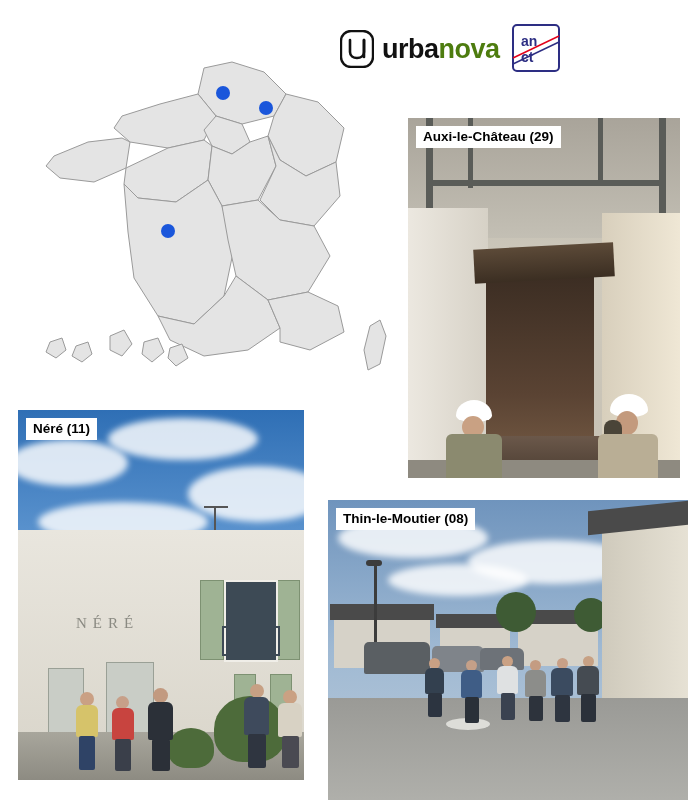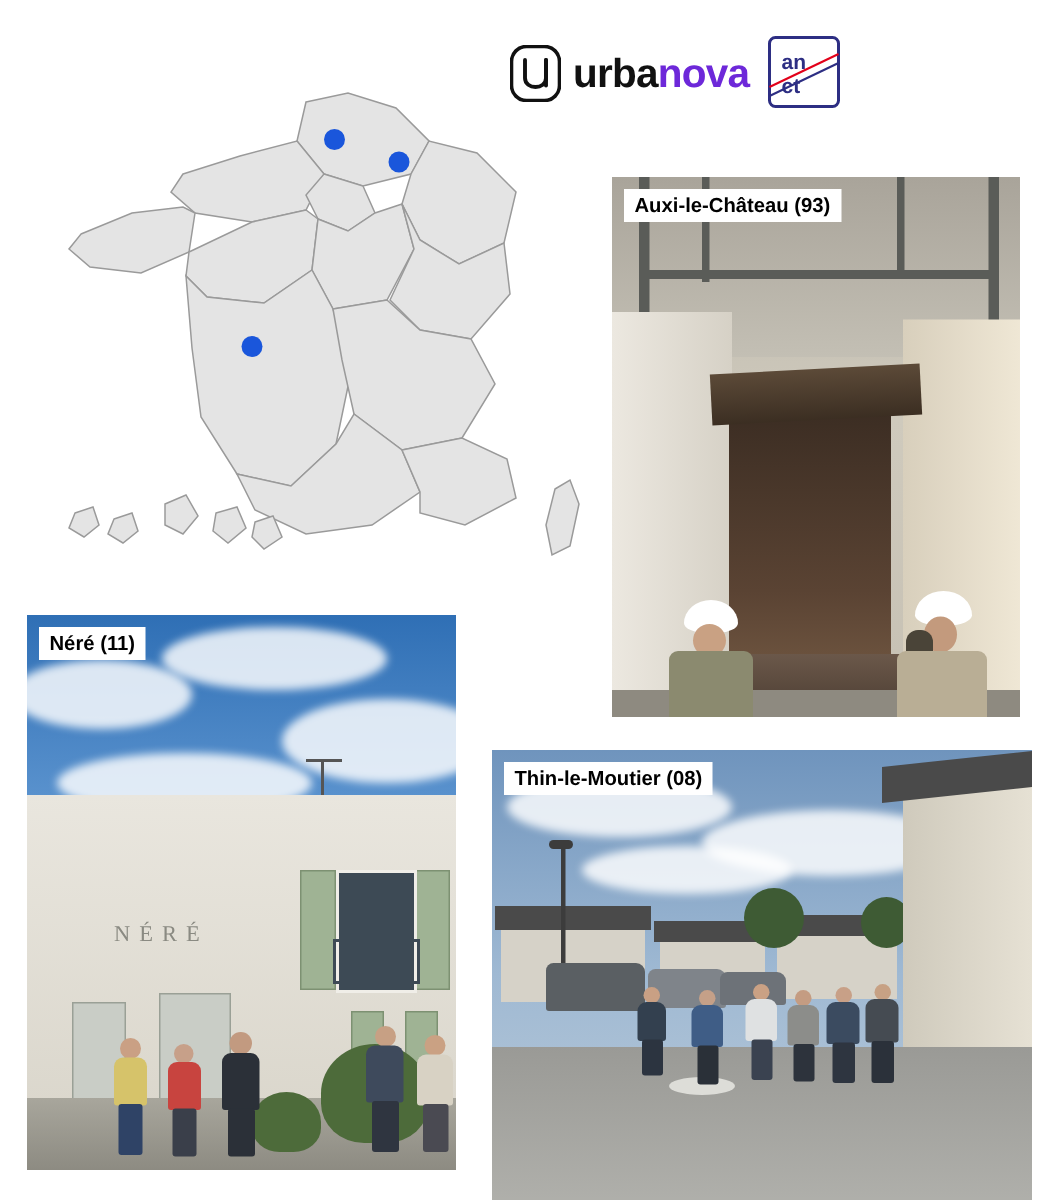--- a/index.html
+++ b/index.html
@@ -35,21 +35,21 @@
     width: 34px;
     height: 38px;
     position: relative;
   }
   .urbanova-text {
     font-size: 27px;
     font-weight: bold;
     letter-spacing: -0.5px;
     color: #111111;
   }
-  .urbanova-text .nova { color: #6d28d9; }
+  .urbanova-text .nova { color: #4d7c0f; }
 
   .anct-logo {
     position: absolute;
     left: 182px;
     top: 0px;
     display: flex;
     align-items: center;
     gap: 10px;
   }
   .anct-mark {
@@ -371,21 +371,21 @@
   </div>
 
   <div class="person" style="left:180px; top:276px; width:78px; height:84px;">
     <div class="helmet" style="left:22px; top:0px; width:38px; height:23px;"></div>
     <div class="p-head" style="left:28px; top:17px; width:22px; height:24px; background:#c39a7d;"></div>
     <div style="position:absolute; left:16px; top:26px; width:18px; height:46px; background:#4a4438; border-radius:8px;"></div>
     <div class="p-body" style="left:10px; top:40px; width:60px; height:56px; background:#b9ae95;"></div>
 
   </div>
 
-  <div class="caption">Auxi-le-Château (93)</div>
+  <div class="caption">Auxi-le-Château (29)</div>
 </div>
 
 <div class="photo" id="photo-nere">
   <div class="nere-sky"></div>
   <div class="cloud" style="left:-10px; top:30px; width:120px; height:46px;"></div>
   <div class="cloud" style="left:90px; top:8px; width:150px; height:42px;"></div>
   <div class="cloud" style="left:170px; top:56px; width:140px; height:56px;"></div>
   <div class="cloud" style="left:20px; top:92px; width:170px; height:40px;"></div>
 
   <div class="antenna" style="left:196px; top:96px; width:2px; height:30px;"></div>

